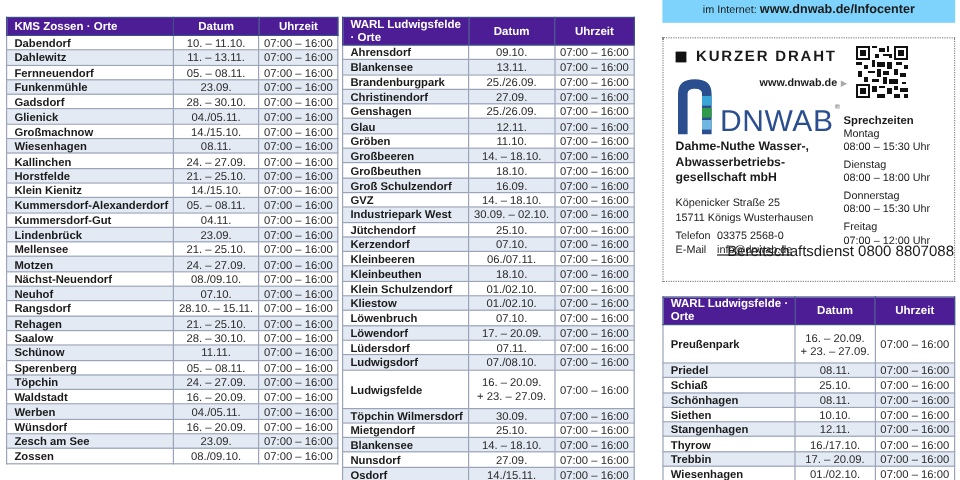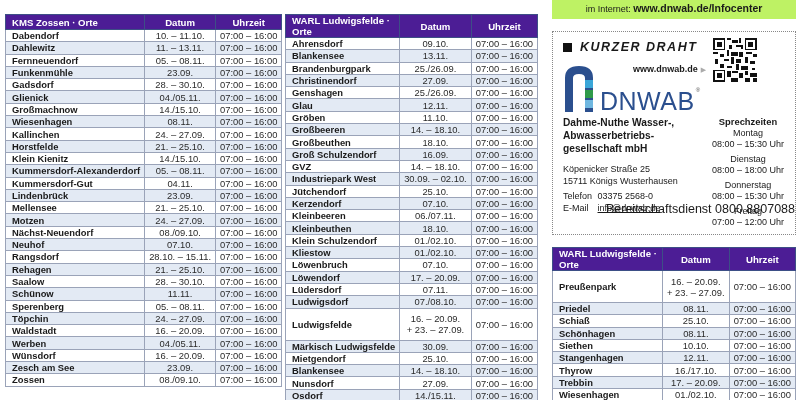--- a/index.html
+++ b/index.html
@@ -25,42 +25,42 @@
 
   #t1 { left: 5px; top: 14px; width: 254px; }
   #t1 col.a { width: 129px; } #t1 col.b { width: 64px; } #t1 col.c { width: 61px; }
   #t2 { left: 285px; top: 14px; width: 244px; }
   #t2 col.a { width: 119px; } #t2 col.b { width: 64px; } #t2 col.c { width: 61px; }
   #t3 { left: 552px; top: 247px; width: 244px; }
   #t3 col.a { width: 119px; } #t3 col.b { width: 64px; } #t3 col.c { width: 61px; }
 
   .banner {
     position: absolute; left: 552px; top: 0; width: 244px; height: 19px;
-    background: #bef264; font-size: 9px; text-align: center; line-height: 16px;
+    background: #7dd3fc; font-size: 9px; text-align: center; line-height: 16px;
   }
   .banner b { font-size: 10.5px; }
 
   .card {
     position: absolute; left: 552px; top: 31px; width: 244px; height: 204px;
     border: 1px dotted #888; padding: 6px 8px;
   }
-  .kd-title { position: absolute; left: 10px; top: 8px; font-weight: bold; font-size: 12.5px; letter-spacing: 1.5px; display: flex; align-items: center; font-style: italic; }
+  .kd-title { position: absolute; left: 10px; top: 8px; font-weight: bold; font-size: 12.5px; letter-spacing: 1.5px; display: flex; align-items: center; }
   .kd-title .sq { display: inline-block; width: 9px; height: 9px; background: #111; margin-right: 8px; }
   .web { position: absolute; left: 80px; top: 32px; font-weight: bold; font-size: 9px; }
   .web .arr { color: #aaa; font-size: 7px; margin-left: 3px; }
   .qr { position: absolute; left: 160px; top: 6px; width: 44px; height: 44px; }
   .logo { position: absolute; left: 10px; top: 32px; width: 150px; height: 48px; }
   .logo-text { position: absolute; left: 47px; top: 55px; font-size: 25px; color: #2b4f8e; letter-spacing: 0.5px; font-family: "Liberation Sans", sans-serif; }
   .logo-text sup { font-size: 6px; vertical-align: top; margin-left: 1px; color: #555; }
   .company { position: absolute; left: 10px; top: 84px; font-weight: bold; font-size: 10.2px; line-height: 13px; }
   .addr { position: absolute; left: 10px; top: 131px; font-size: 9px; line-height: 12px; }
   .contact { position: absolute; left: 10px; top: 158px; font-size: 9px; line-height: 12px; }
   .contact .lbl { display: inline-block; width: 32px; }
   .contact u { text-decoration: underline; }
-  .hours { position: absolute; left: 150px; top: 84px; width: 90px; text-align: center; font-size: 9px; line-height: 11.5px; }
+  .hours { position: absolute; left: 150px; top: 62px; width: 90px; font-size: 9px; line-height: 11.5px; }
   .hours .h-title { font-weight: bold; font-size: 9.4px; margin-bottom: 0; }
   .hours .day { margin-top: 3px; }
   .hours .first { margin-top: 0; }
   .bereit { position: absolute; left: 0; width: 242px; top: 170px; text-align: right; font-weight: normal; font-size: 12.5px; }
 </style>
 </head>
 <body>
 
 <div class="banner">
   <span>im Internet: </span><b>www.dnwab.de/Infocenter</b>
@@ -351,21 +351,21 @@
         <td class="c-ort">Ludwigsdorf</td>
         <td class="c-dat">07./08.10.</td>
         <td class="c-zeit">07:00 – 16:00</td>
       </tr>
       <tr class="tall">
         <td class="c-ort">Ludwigsfelde</td>
         <td class="c-dat">16. – 20.09.<br>+ 23. – 27.09.</td>
         <td class="c-zeit">07:00 – 16:00</td>
       </tr>
       <tr>
-        <td class="c-ort">Märkisch Ludwigsfelde</td>
+        <td class="c-ort">Töpchin Wilmersdorf</td>
         <td class="c-dat">30.09.</td>
         <td class="c-zeit">07:00 – 16:00</td>
       </tr>
       <tr>
         <td class="c-ort">Mietgendorf</td>
         <td class="c-dat">25.10.</td>
         <td class="c-zeit">07:00 – 16:00</td>
       </tr>
       <tr>
         <td class="c-ort">Blankensee</td>

